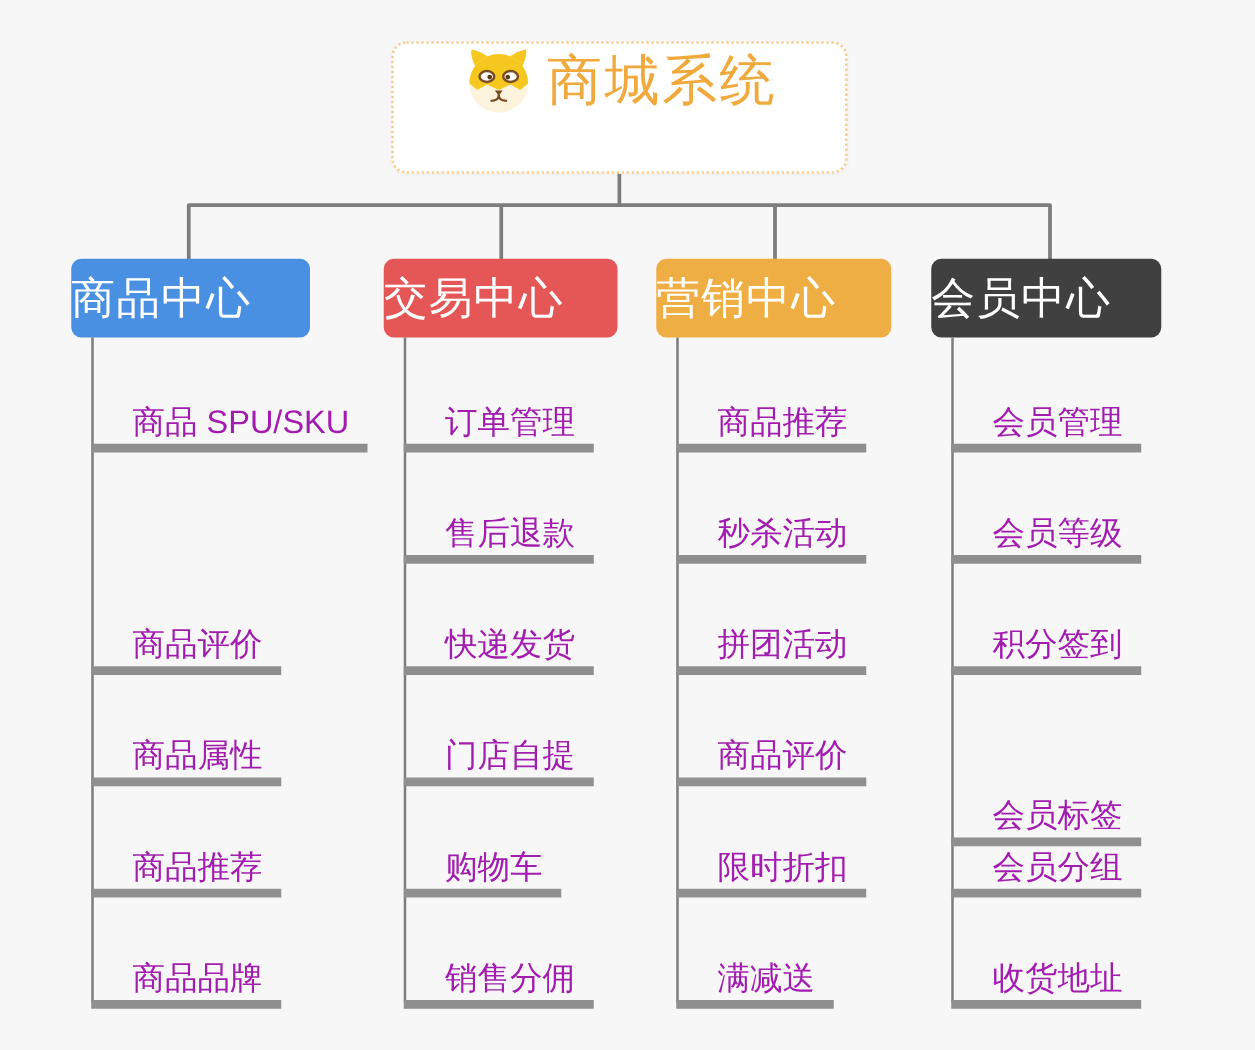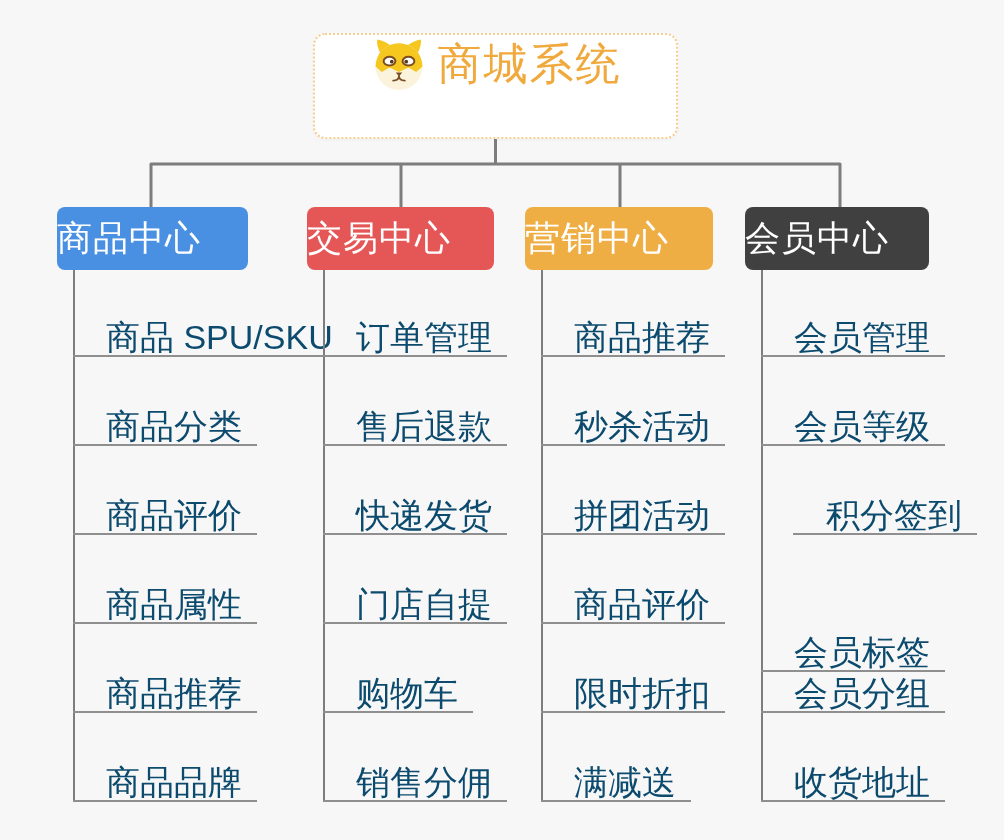--- a/index.html
+++ b/index.html
@@ -60,23 +60,23 @@
   .trunk {
     position: absolute;
     width: 2px;
   }
   
   .leaf-node {
     position: absolute;
     height: 36px;
     line-height: 36px;
     padding: 0 15px 0 33px;
-    border-bottom: 2px solid #ef4444;
-    font-size: 34px;
-    color: #0c4a6e;
+    border-bottom: 7px solid #ef4444;
+    font-size: 26px;
+    color: #a21caf;
     white-space: nowrap;
   }
 </style>
 </head>
 <body>
 
 <div id="stage" style="background: rgb(247, 247, 247);">
 
   <svg id="connectors" width="1004" height="840" viewBox="0 0 1004 840">
     <path d="M495.5 139 L495.5 164" fill="none" stroke-width="3" stroke="#7D7D7D"></path>
@@ -105,21 +105,20 @@
       </svg>
     </span>
     <span class="root-title" id="root-title" style="color: rgb(240, 169, 60);">商城系统</span>
   </div>
 
 <div class="branch-node" style="left: 57px; top: 207px; width: 191px; height: 63px; background: rgb(74, 144, 226);">
       <span class="branch-label">商品中心</span>
     </div>
     <div class="trunk" style="left: 73px; top: 270px; height: 532px; background: rgb(125, 125, 125);"></div>
     <div class="leaf-node" style="left: 73px; top: 319px; border-bottom-color: rgb(143, 143, 143);">商品 SPU/SKU</div>
-    <div class="leaf-node" style="left: 73px; top: 408px; border-bottom-color: rgb(143, 143, 143);">商品分类</div>
     <div class="leaf-node" style="left: 73px; top: 497px; border-bottom-color: rgb(143, 143, 143);">商品评价</div>
     <div class="leaf-node" style="left: 73px; top: 586px; border-bottom-color: rgb(143, 143, 143);">商品属性</div>
     <div class="leaf-node" style="left: 73px; top: 675px; border-bottom-color: rgb(143, 143, 143);">商品推荐</div>
     <div class="leaf-node" style="left: 73px; top: 764px; border-bottom-color: rgb(143, 143, 143);">商品品牌</div>
     <div class="branch-node" style="left: 307px; top: 207px; width: 187px; height: 63px; background: rgb(228, 87, 86);">
       <span class="branch-label">交易中心</span>
     </div>
     <div class="trunk" style="left: 323px; top: 270px; height: 532px; background: rgb(125, 125, 125);"></div>
     <div class="leaf-node" style="left: 323px; top: 319px; border-bottom-color: rgb(143, 143, 143);">订单管理</div>
     <div class="leaf-node" style="left: 323px; top: 408px; border-bottom-color: rgb(143, 143, 143);">售后退款</div>
@@ -136,17 +135,17 @@
     <div class="leaf-node" style="left: 541px; top: 497px; border-bottom-color: rgb(143, 143, 143);">拼团活动</div>
     <div class="leaf-node" style="left: 541px; top: 586px; border-bottom-color: rgb(143, 143, 143);">商品评价</div>
     <div class="leaf-node" style="left: 541px; top: 675px; border-bottom-color: rgb(143, 143, 143);">限时折扣</div>
     <div class="leaf-node" style="left: 541px; top: 764px; border-bottom-color: rgb(143, 143, 143);">满减送</div>
     <div class="branch-node" style="left: 745px; top: 207px; width: 184px; height: 63px; background: #404040;">
       <span class="branch-label">会员中心</span>
     </div>
     <div class="trunk" style="left: 761px; top: 270px; height: 532px; background: rgb(125, 125, 125);"></div>
     <div class="leaf-node" style="left: 761px; top: 319px; border-bottom-color: rgb(143, 143, 143);">会员管理</div>
     <div class="leaf-node" style="left: 761px; top: 408px; border-bottom-color: rgb(143, 143, 143);">会员等级</div>
-    <div class="leaf-node" style="left: 761px; top: 497px; border-bottom-color: rgb(143, 143, 143); margin-left: 32px;">积分签到</div>
+    <div class="leaf-node" style="left: 761px; top: 497px; border-bottom-color: rgb(143, 143, 143);">积分签到</div>
     <div class="leaf-node" style="left: 761px; top: 586px; border-bottom-color: rgb(143, 143, 143); margin-top: 48px;">会员标签</div>
     <div class="leaf-node" style="left: 761px; top: 675px; border-bottom-color: rgb(143, 143, 143);">会员分组</div>
     <div class="leaf-node" style="left: 761px; top: 764px; border-bottom-color: rgb(143, 143, 143);">收货地址</div>
   </div>
 
 </body></html>

